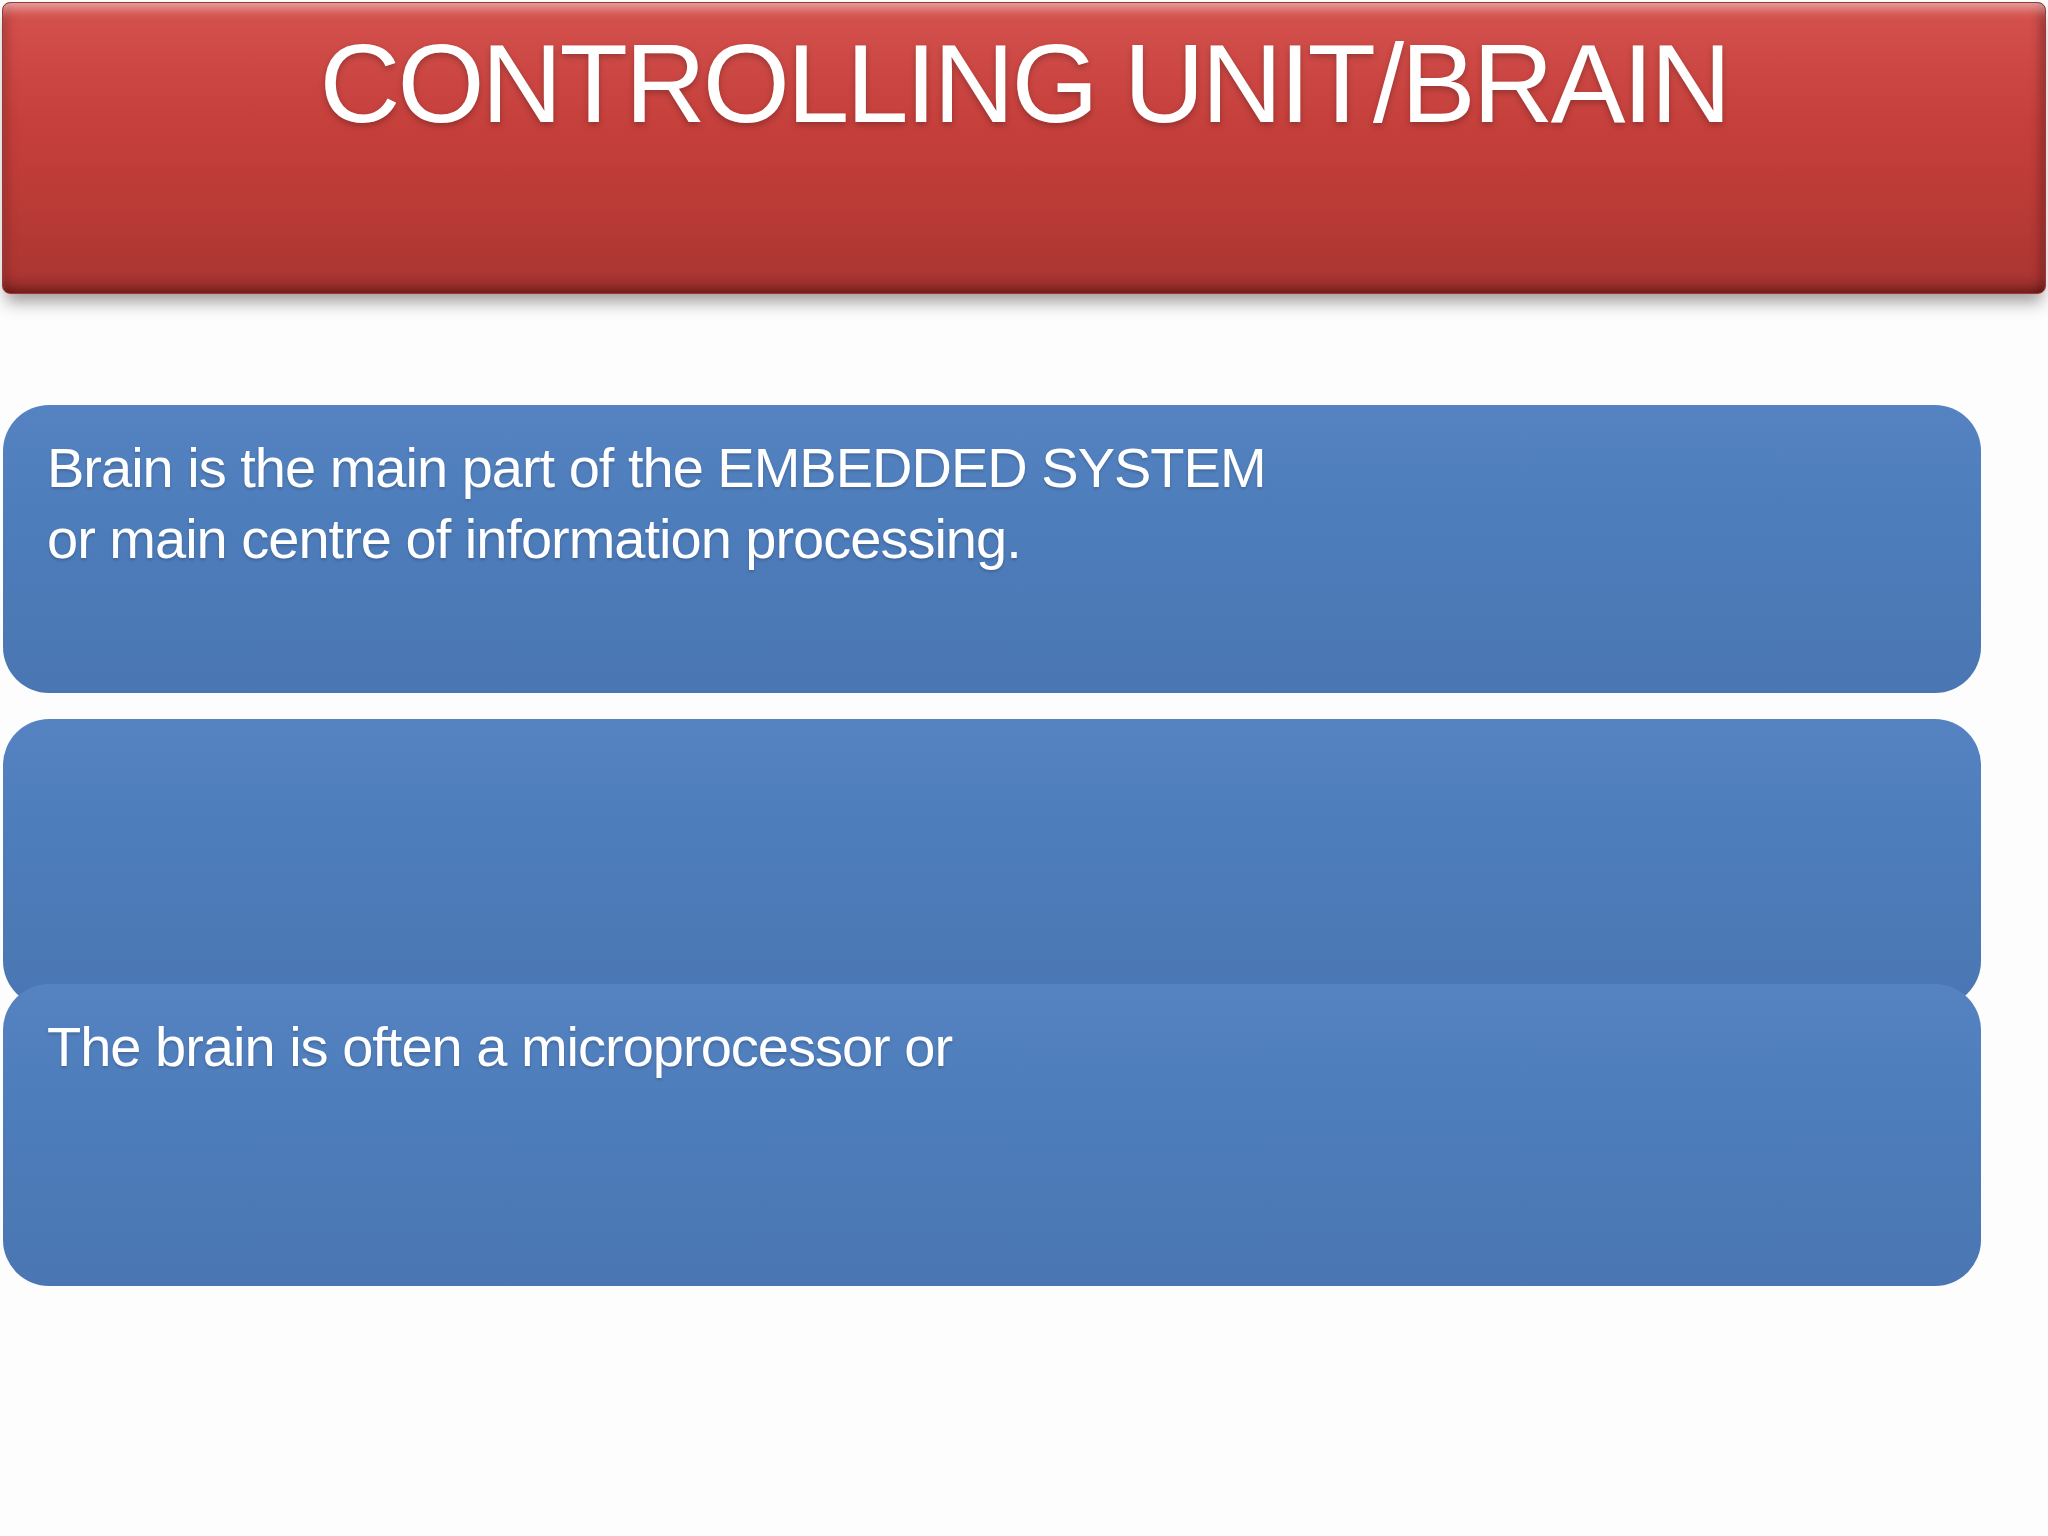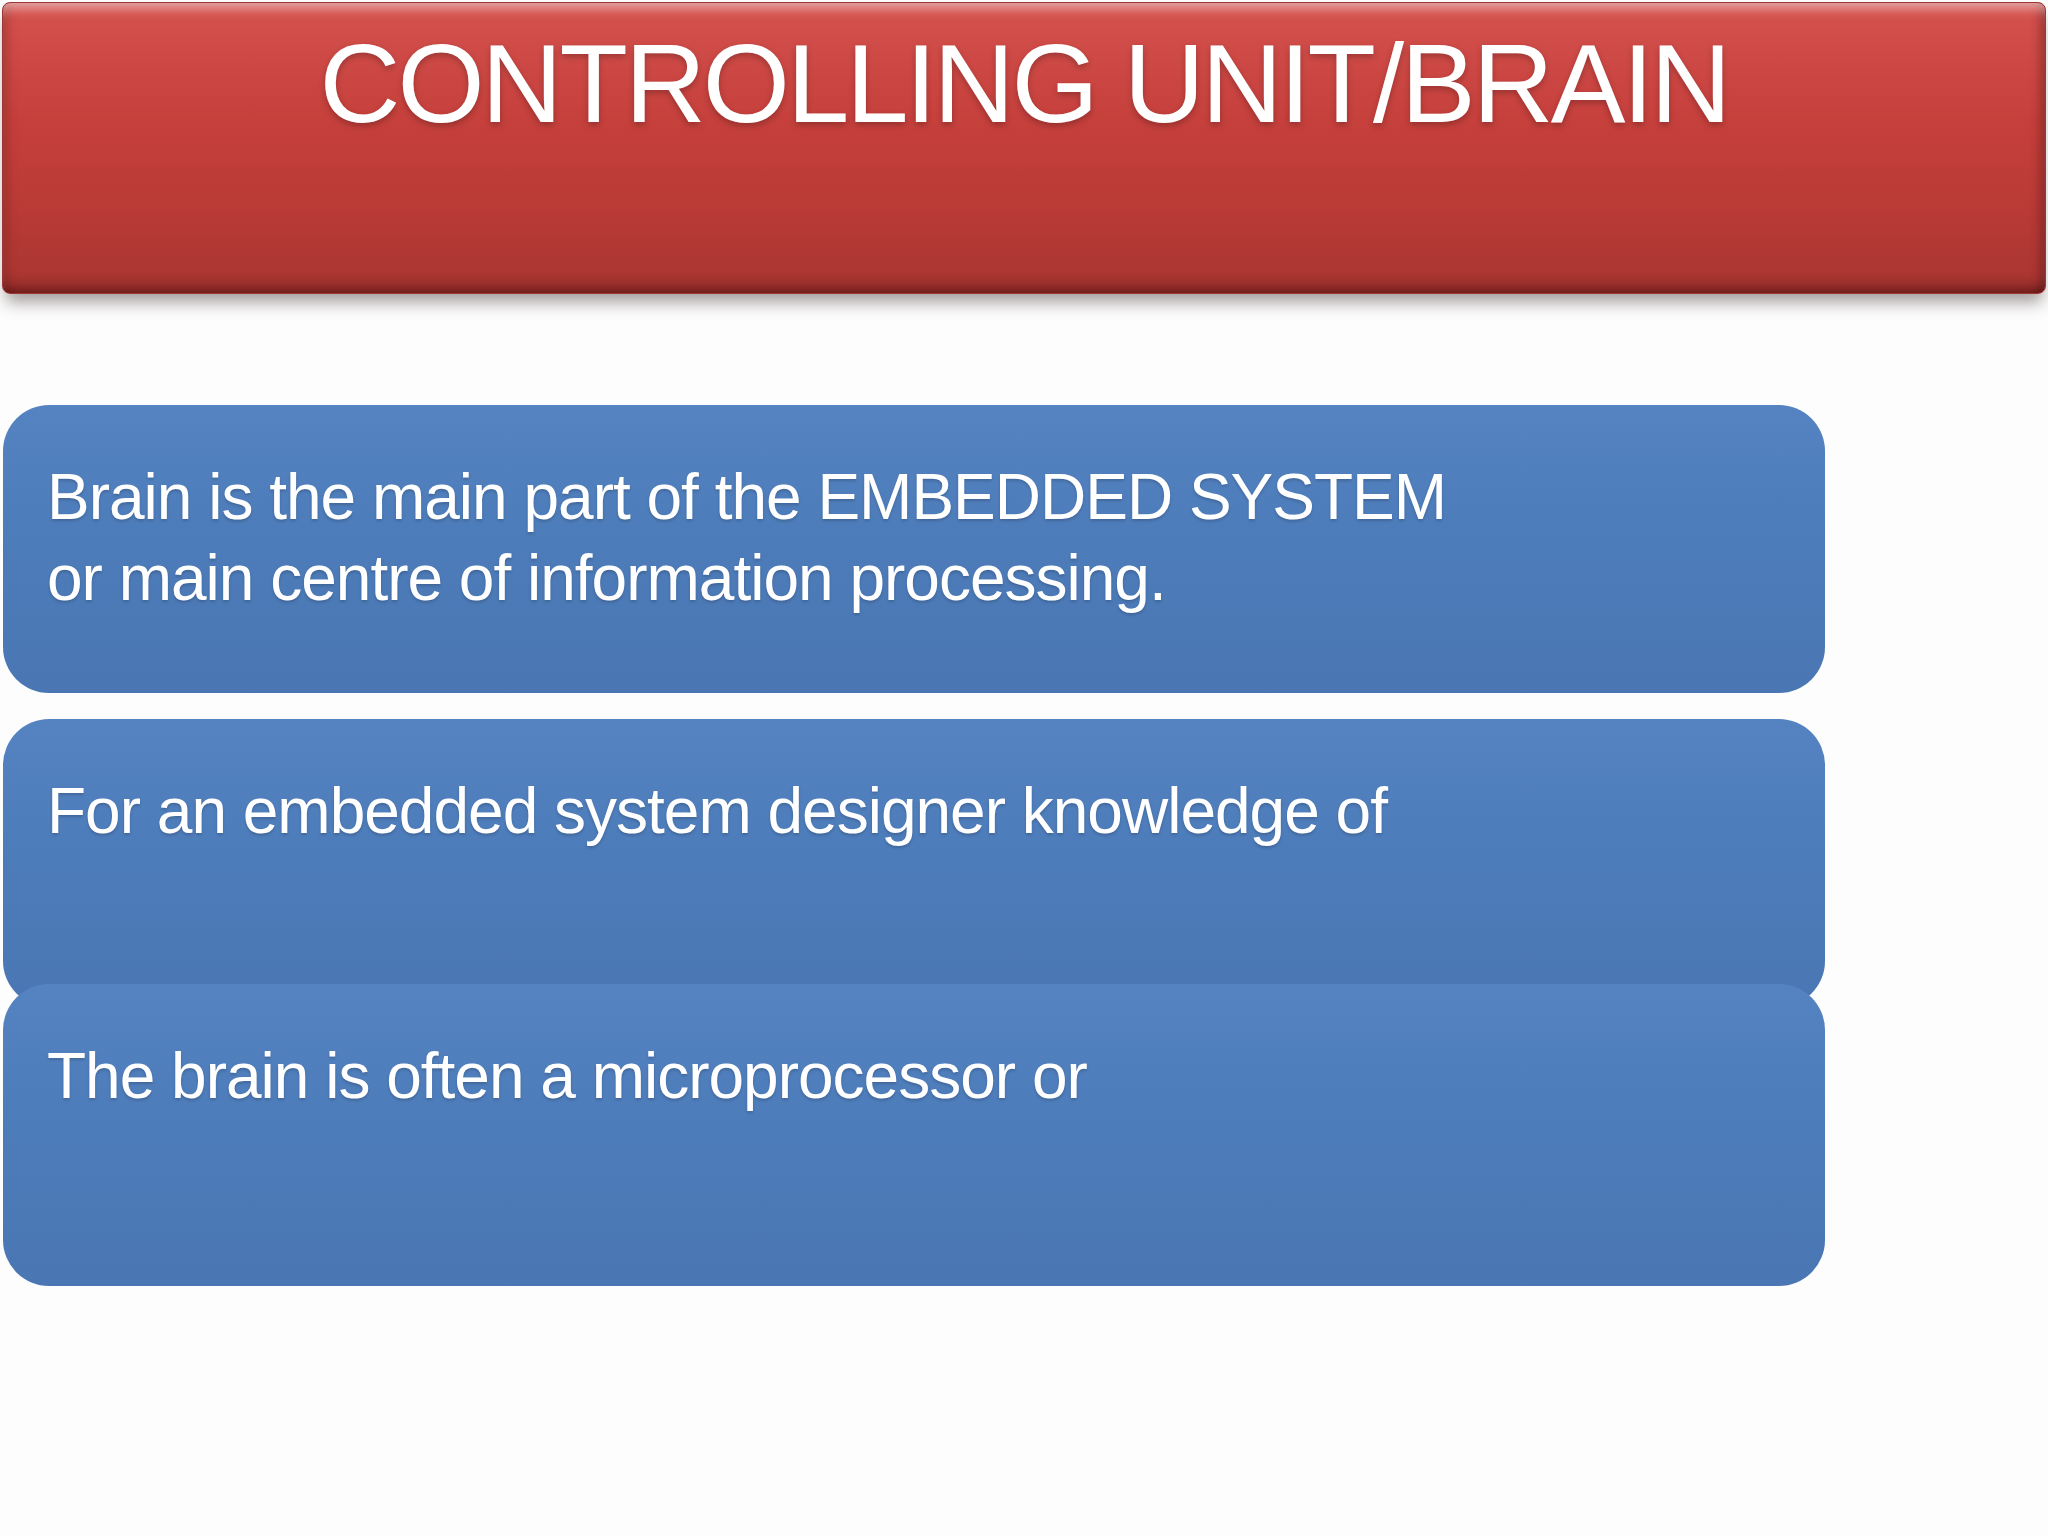--- a/index.html
+++ b/index.html
@@ -41,27 +41,27 @@
     font-weight: 400;
     letter-spacing: -3px;
     line-height: 1.2;
     text-shadow: 0 3px 6px rgba(0, 0, 0, 0.25);
     white-space: nowrap;
   }
   
   .card {
     position: absolute;
     left: 3px;
-    width: 1822px;
+    width: 1978px;
     border-radius: 46px;
     background: linear-gradient(180deg, #5583c1 0%, #4d7cba 45%, #4a77b3 100%);
     color: #ffffff;
     box-sizing: border-box;
-    padding: 52px 44px;
-    font-size: 64px;
+    padding: 28px 44px;
+    font-size: 56px;
     font-weight: 400;
     letter-spacing: -1px;
     line-height: 1.26;
     text-shadow: 0 2px 3px rgba(0, 0, 0, 0.18);
   }
   .card-1 { top: 405px;  height: 288px; }
   .card-2 { top: 719px;  height: 288px; }
   .card-3 { top: 984px; height: 302px; }
   .card .line {
     white-space: nowrap;
@@ -75,20 +75,19 @@
   <div class="banner">
     <h1 class="banner-title">CONTROLLING UNIT/BRAIN</h1>
   </div>
 
   <div class="card card-1">
     <div class="line">Brain is the main part of the EMBEDDED SYSTEM</div>
     <div class="line">or main centre of information processing.</div>
   </div>
 
   <div class="card card-2">
-    <div class="line">For an embedded system designer knowledge of</div>
   </div>
 
   <div class="card card-3">
     <div class="line">The brain is often a microprocessor or</div>
   </div>
 
 </div>
 
 </body></html>

